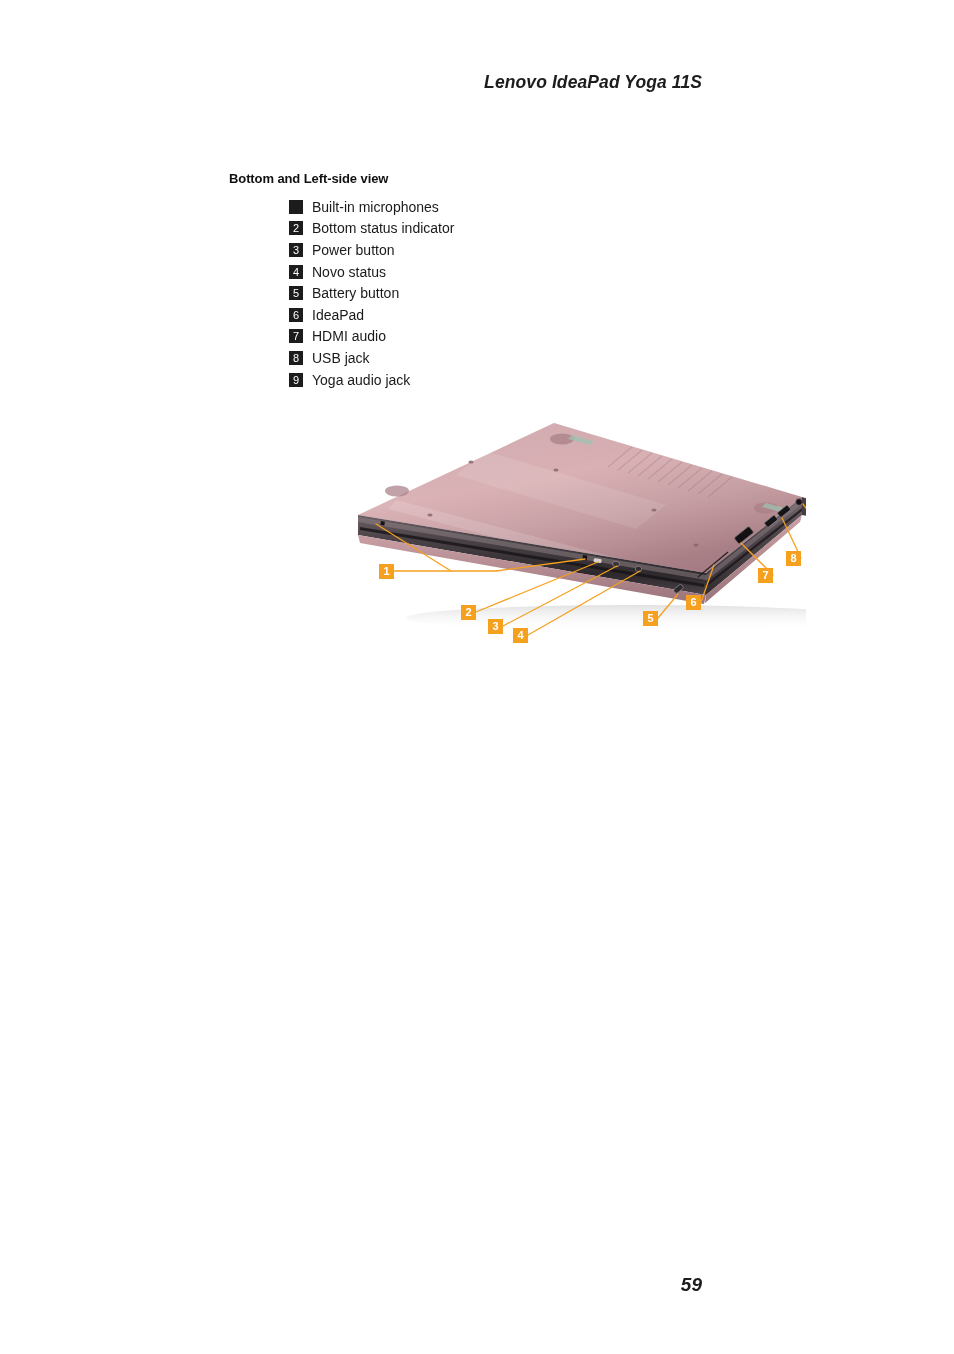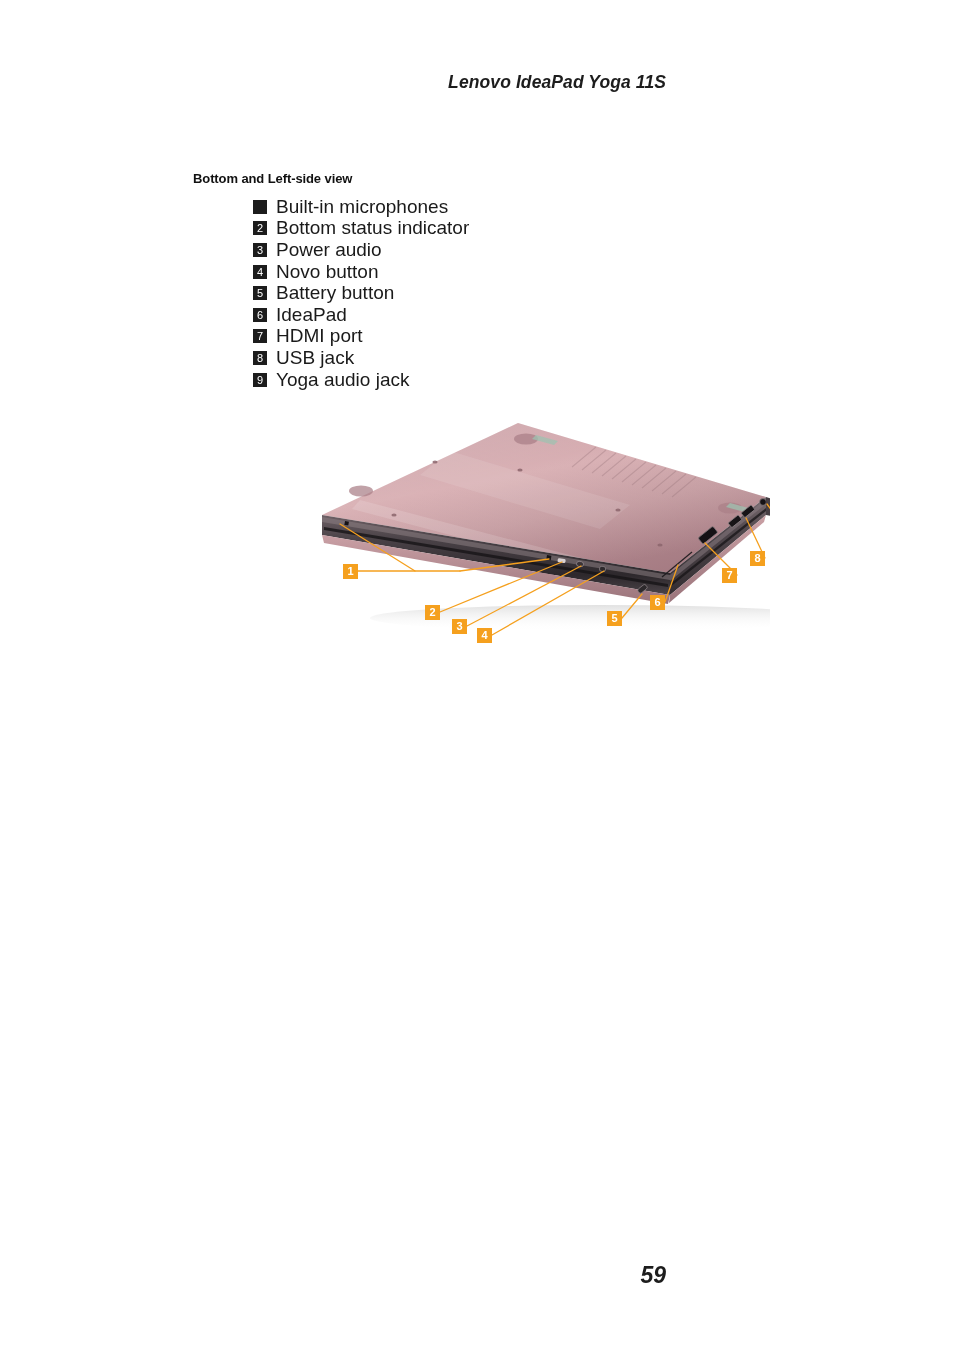--- a/index.html
+++ b/index.html
@@ -10,20 +10,21 @@
   body {
     font-family: "Liberation Sans", sans-serif;
     -webkit-font-smoothing: antialiased;
   }
   #page {
     position: relative;
     width: 770px;
     height: 1354px;
     background: #ffffff;
     overflow: hidden;
+    margin-left: 36px;
   }
 
   
   #doc-header {
     position: absolute;
     top: 72px;
     right: 104px;
     font-size: 17.5px;
     font-weight: bold;
     font-style: italic;
@@ -64,41 +65,41 @@
     background: #1c1c1c;
     color: #ffffff;
     font-size: 11px;
     line-height: 14px;
     text-align: center;
     font-family: "Liberation Sans", sans-serif;
     margin-right: 9px;
   }
   .legend-badge.blank { color: transparent; }
   .legend-label {
-    font-size: 19px;
+    font-size: 14px;
     color: #1a1a1a;
     white-space: nowrap;
   }
 
   
   #figure {
     position: absolute;
     top: 405px;
     left: 300px;
     width: 540px;
     height: 260px;
   }
   #figure svg { display: block; }
 
   
   #page-number {
     position: absolute;
-    bottom: 65px;
+    bottom: 58px;
     right: 104px;
-    font-size: 23px;
+    font-size: 19px;
     font-style: italic;
     font-weight: bold;
     color: #1d1d1d;
   }
 </style>
 </head>
 <body>
 
 <div id="page">
 
@@ -110,37 +111,37 @@
     <li class="legend-item">
       <span class="legend-badge blank">1</span>
       <span class="legend-label">Built-in microphones</span>
     </li>
     <li class="legend-item">
       <span class="legend-badge">2</span>
       <span class="legend-label">Bottom status indicator</span>
     </li>
     <li class="legend-item">
       <span class="legend-badge">3</span>
-      <span class="legend-label">Power audio</span>
+      <span class="legend-label">Power button</span>
     </li>
     <li class="legend-item">
       <span class="legend-badge">4</span>
-      <span class="legend-label">Novo button</span>
+      <span class="legend-label">Novo status</span>
     </li>
     <li class="legend-item">
       <span class="legend-badge">5</span>
       <span class="legend-label">Battery button</span>
     </li>
     <li class="legend-item">
       <span class="legend-badge">6</span>
       <span class="legend-label">IdeaPad</span>
     </li>
     <li class="legend-item">
       <span class="legend-badge">7</span>
-      <span class="legend-label">HDMI port</span>
+      <span class="legend-label">HDMI audio</span>
     </li>
     <li class="legend-item">
       <span class="legend-badge">8</span>
       <span class="legend-label">USB jack</span>
     </li>
     <li class="legend-item">
       <span class="legend-badge">9</span>
       <span class="legend-label">Yoga audio jack</span>
     </li>
   </ul>

